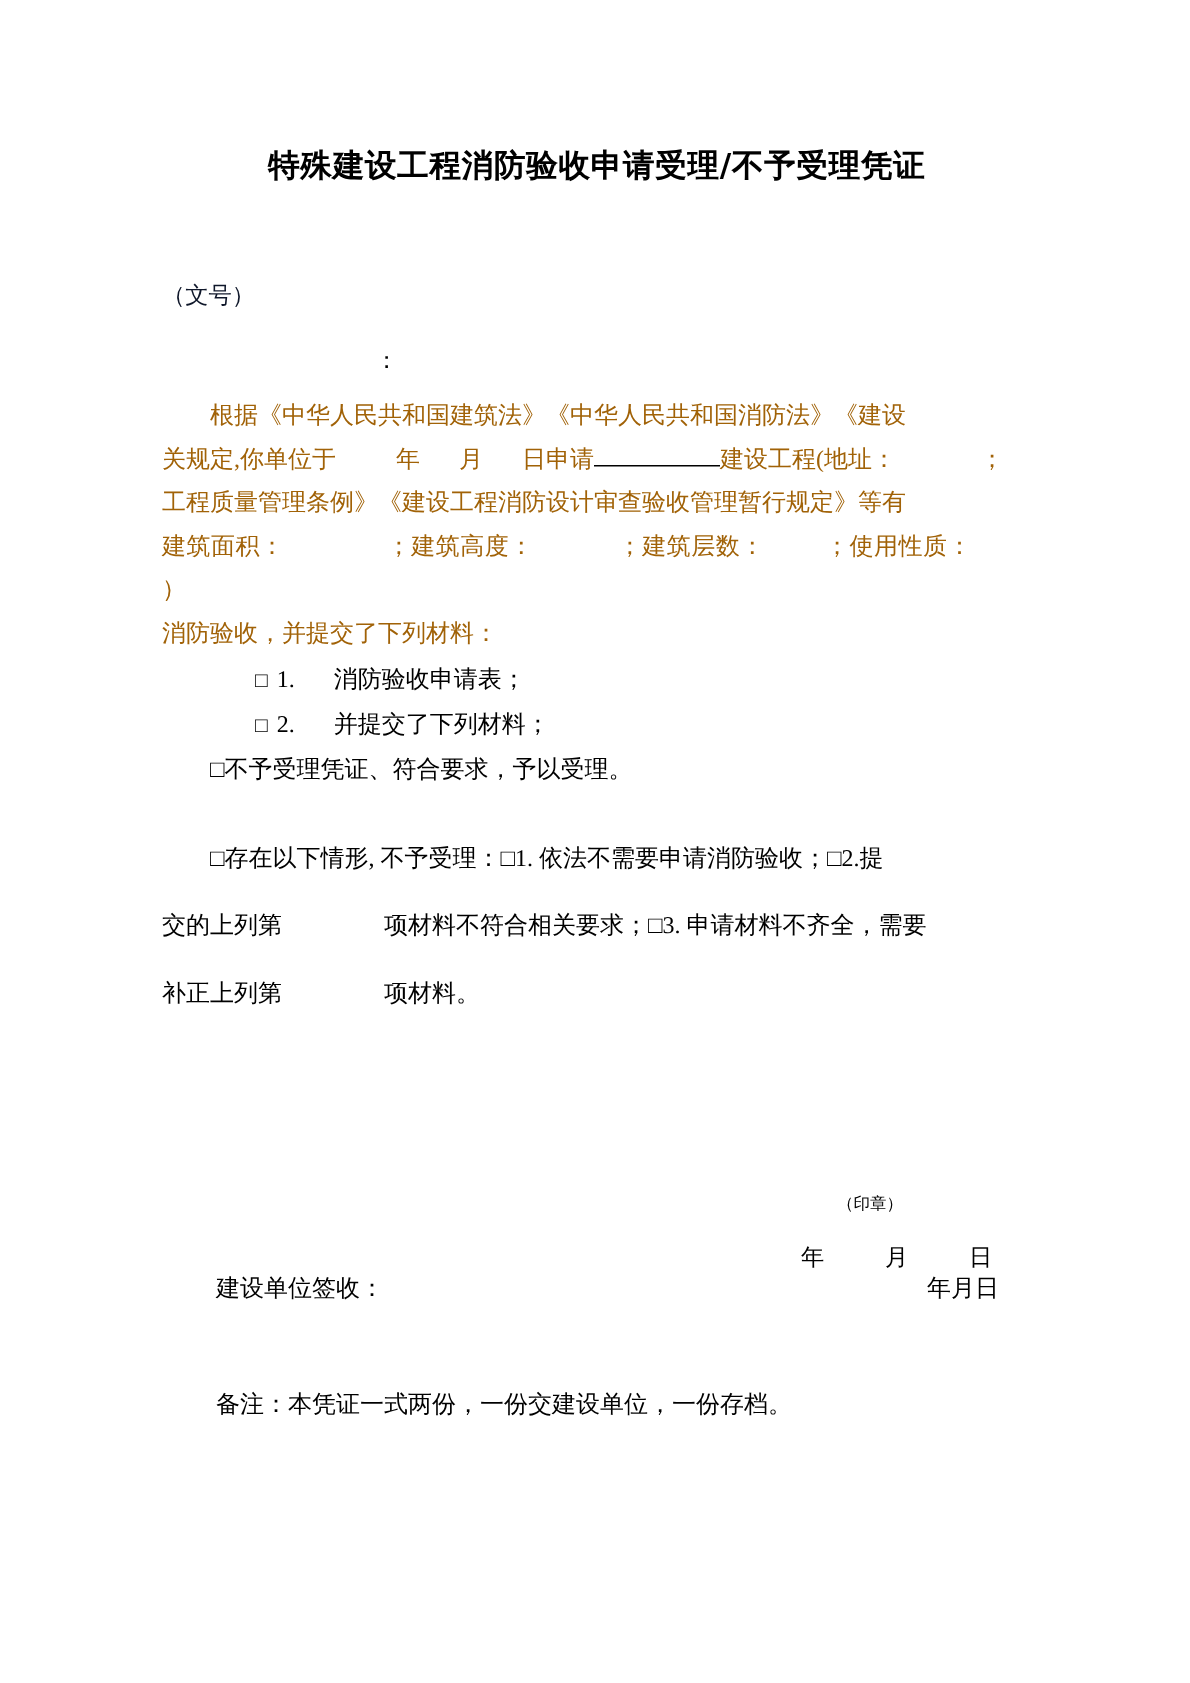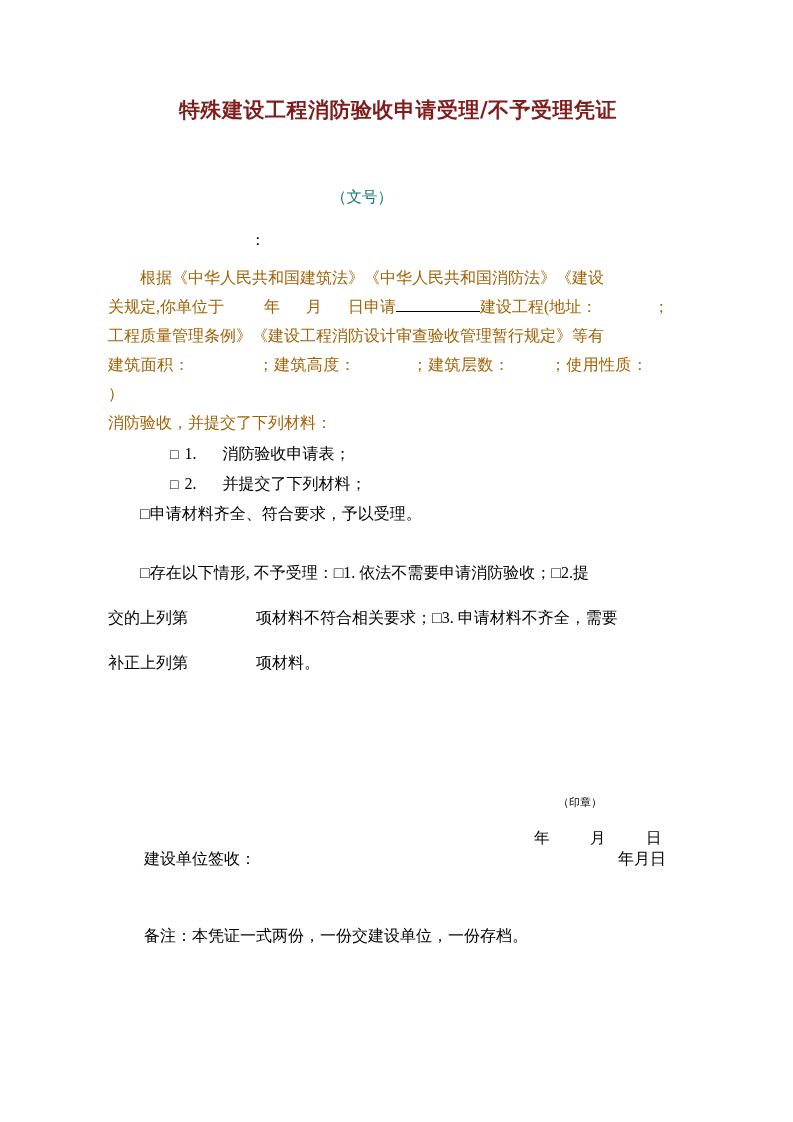--- a/index.html
+++ b/index.html
@@ -24,31 +24,31 @@
     left: 108px;
     top: 96px;
     width: 580px;
   }
   .doc-title {
     font-family: "DejaVu Sans", "Liberation Sans", sans-serif;
     font-weight: bold;
     font-size: 21px;
     text-align: center;
     letter-spacing: 0.5px;
-    color: #7f1d1d;
+    color: #000000;
     margin: 0;
     padding: 0 0 0 0;
     line-height: 1.4;
   }
   .docnum-row {
     margin-top: 62px;
-    text-align: center;
+    text-align: left;
     padding-right: 72px;
     font-size: 15.5px;
-    color: #0f766e;
+    color: #0f172a;
   }
   .colon-row {
     margin-top: 22px;
     font-size: 15.5px;
     padding-left: 142px;
     color: #000;
   }
   .body-block {
     margin-top: 12px;
     font-size: 16px;
@@ -154,21 +154,21 @@
     <div class="item-list">
       <div class="item-line">
         <span class="checkbox">□</span><span>1.</span><span class="sp-s"></span><span>消防验收申请表；</span>
       </div>
       <div class="item-line">
         <span class="checkbox">□</span><span>2.</span><span class="sp-s"></span><span>并提交了下列材料；</span>
       </div>
     </div>
 
     <div class="accept-line">
-      <span>□申请材料齐全、符合要求，予以受理。</span>
+      <span>□不予受理凭证、符合要求，予以受理。</span>
     </div>
 
     <div class="reject-block">
       <p class="indent2"><span>□存在以下情形, 不予受理：□1. 依法不需要申请消防验收；□2.提</span></p>
       <p><span>交的上列第</span><span class="sp-xl"></span><span>项材料不符合相关要求；□3. 申请材料不齐全，需要</span></p>
       <p><span>补正上列第</span><span class="sp-xl"></span><span>项材料。</span></p>
     </div>
 
     <div class="seal-row">
       <span>（印章）</span>

